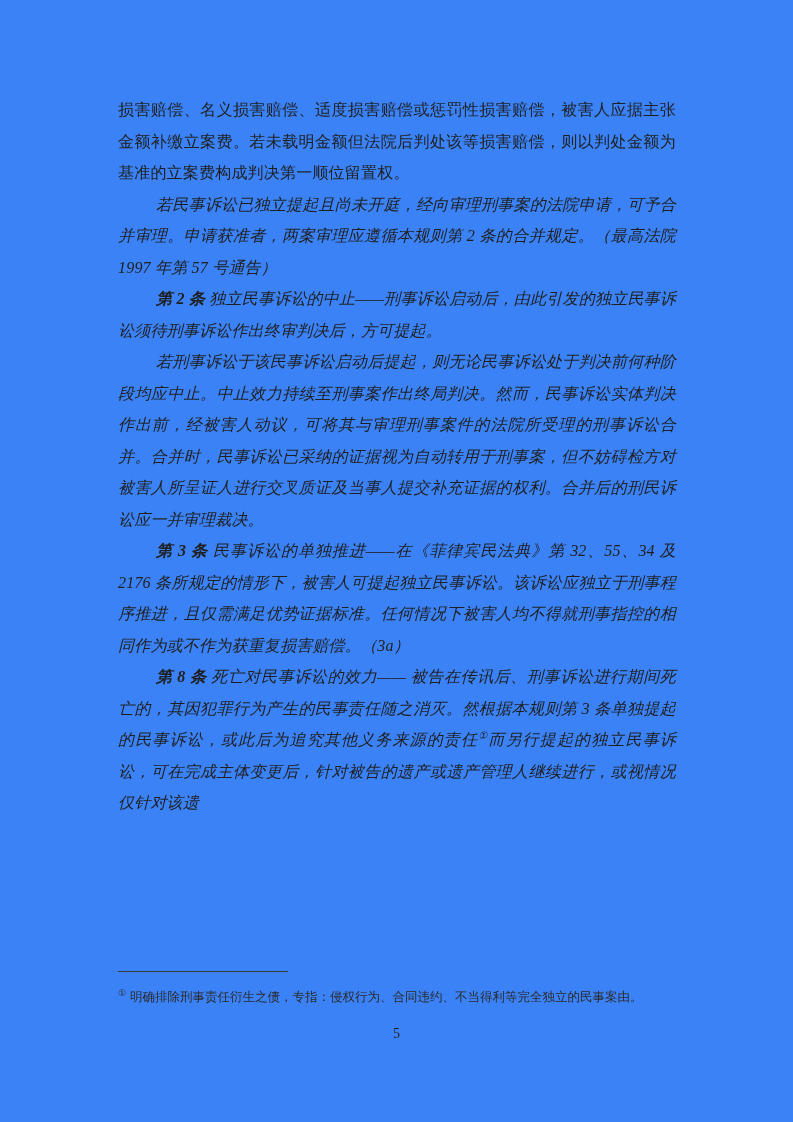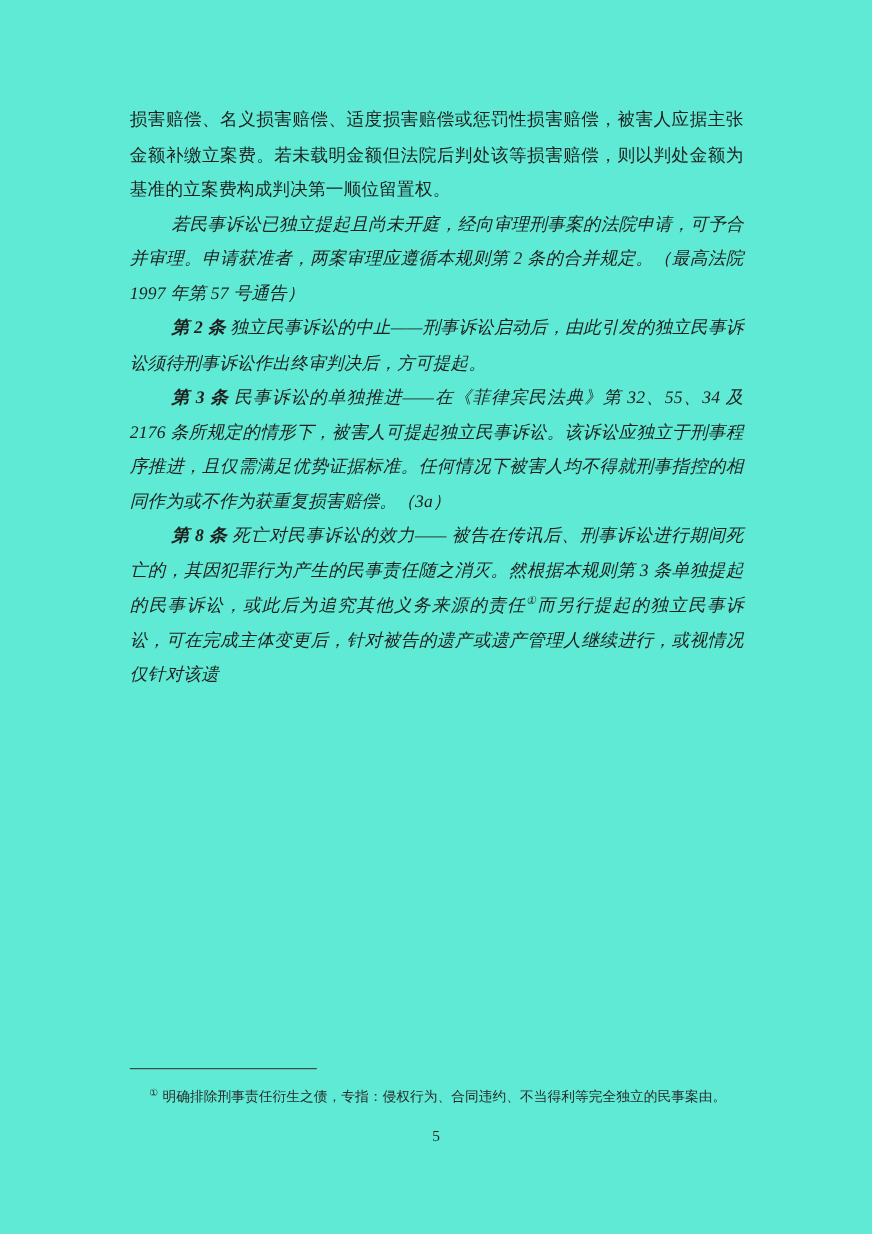--- a/index.html
+++ b/index.html
@@ -4,21 +4,21 @@
 <style>
   html, body {
     margin: 0;
     padding: 0;
     background: #ffffff;
   }
   .page {
     position: relative;
     width: 793px;
     height: 1122px;
-    background: #5eead4;
+    background: #3b82f6;
     overflow: hidden;
     font-family: "Liberation Serif", "DejaVu Serif", serif;
     color: #1f1f1f;
   }
   .doc-body {
     position: absolute;
     left: 118px;
     top: 94px;
     width: 558px;
     font-size: 16px;
@@ -50,21 +50,21 @@
     height: 0;
     border-top: 1.2px solid #3a3a3a;
   }
   .footnote {
     position: absolute;
     left: 118px;
     top: 988px;
     width: 560px;
     font-size: 12.5px;
     line-height: 19px;
-    text-align: center;
+    text-align: left;
     color: #2a2a2a;
   }
   .footnote .fn-marker {
     font-size: 9px;
     vertical-align: super;
     line-height: 0;
     margin-right: 4px;
   }
   .page-number {
     position: absolute;
@@ -77,20 +77,21 @@
   }
 </style>
 </head>
 <body>
 
 <div class="page">
   <div class="doc-body">
       <p><span>损害赔偿、名义损害赔偿、适度损害赔偿或惩罚性损害赔偿，被害人应据主张金额补缴立案费。若未载明金额但法院后判处该等损害赔偿，则以判处金额为基准的立案费构成判决第一顺位留置权。</span></p>
       <p class="indent"><span>若民事诉讼已独立提起且尚未开庭，经向审理刑事案的法院申请，可予合并审理。申请获准者，两案审理应遵循本规则第 2 条的合并规定。（最高法院 1997 年第 57 号通告）</span></p>
       <p class="indent"><span class="run-bold">第 2 条</span><span> 独立民事诉讼的中止——刑事诉讼启动后，由此引发的独立民事诉讼须待刑事诉讼作出终审判决后，方可提起。</span></p>
+      <p class="indent"><span>若刑事诉讼于该民事诉讼启动后提起，则无论民事诉讼处于判决前何种阶段均应中止。中止效力持续至刑事案作出终局判决。然而，民事诉讼实体判决作出前，经被害人动议，可将其与审理刑事案件的法院所受理的刑事诉讼合并。合并时，民事诉讼已采纳的证据视为自动转用于刑事案，但不妨碍检方对被害人所呈证人进行交叉质证及当事人提交补充证据的权利。合并后的刑民诉讼应一并审理裁决。</span></p>
       <p class="indent"><span class="run-bold">第 3 条</span><span> 民事诉讼的单独推进——在《菲律宾民法典》第 32、55、34 及 2176 条所规定的情形下，被害人可提起独立民事诉讼。该诉讼应独立于刑事程序推进，且仅需满足优势证据标准。任何情况下被害人均不得就刑事指控的相同作为或不作为获重复损害赔偿。（3a）</span></p>
       <p class="indent"><span class="run-bold">第 8 条</span><span> 死亡对民事诉讼的效力—— 被告在传讯后、刑事诉讼进行期间死亡的，其因犯罪行为产生的民事责任随之消灭。然根据本规则第 3 条单独提起的民事诉讼，或此后为追究其他义务来源的责任</span><span class="sup-mark">①</span><span>而另行提起的独立民事诉讼，可在完成主体变更后，针对被告的遗产或遗产管理人继续进行，或视情况仅针对该遗</span></p>
     </div>
 
   <div class="footnote-rule"></div>
 
   <div class="footnote">
     <span class="fn-marker">①</span><span>明确排除刑事责任衍生之债，专指：侵权行为、合同违约、不当得利等完全独立的民事案由。</span>
   </div>
 

